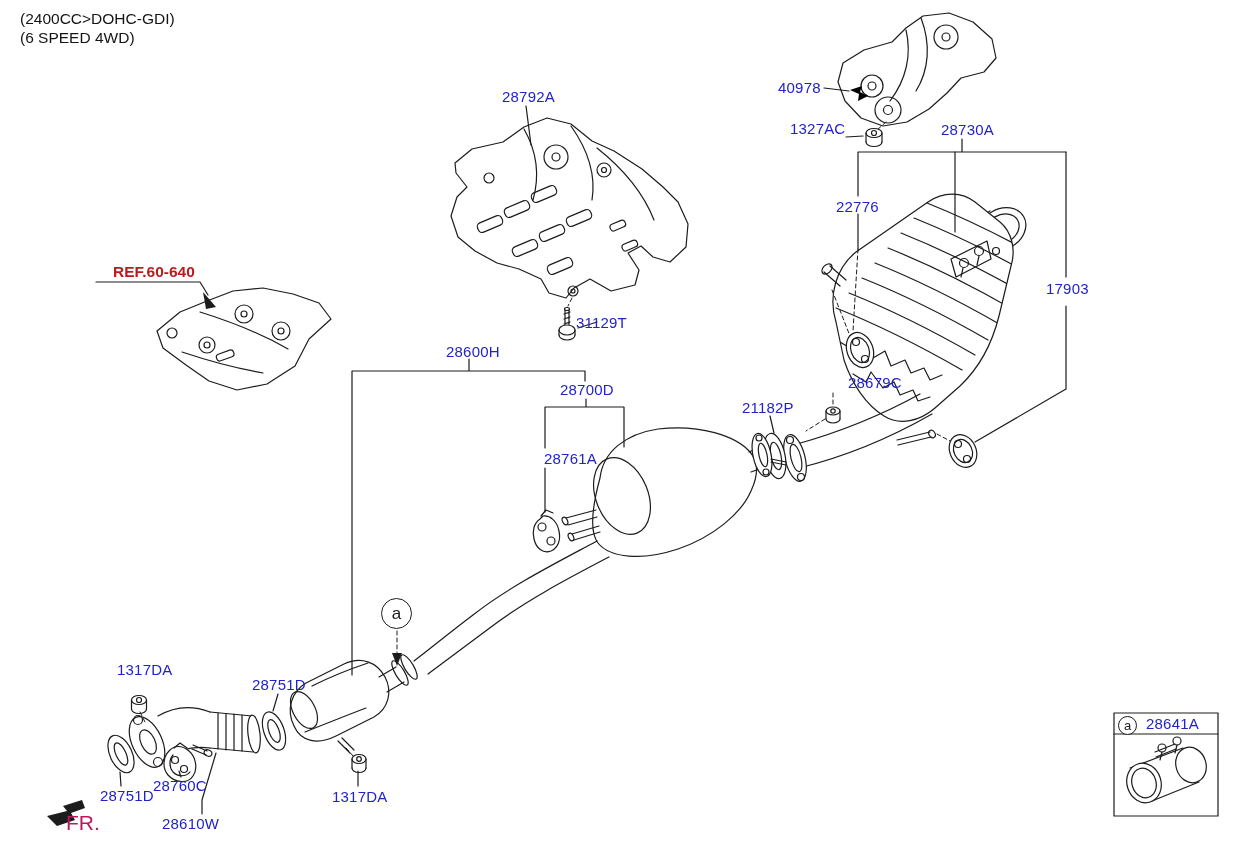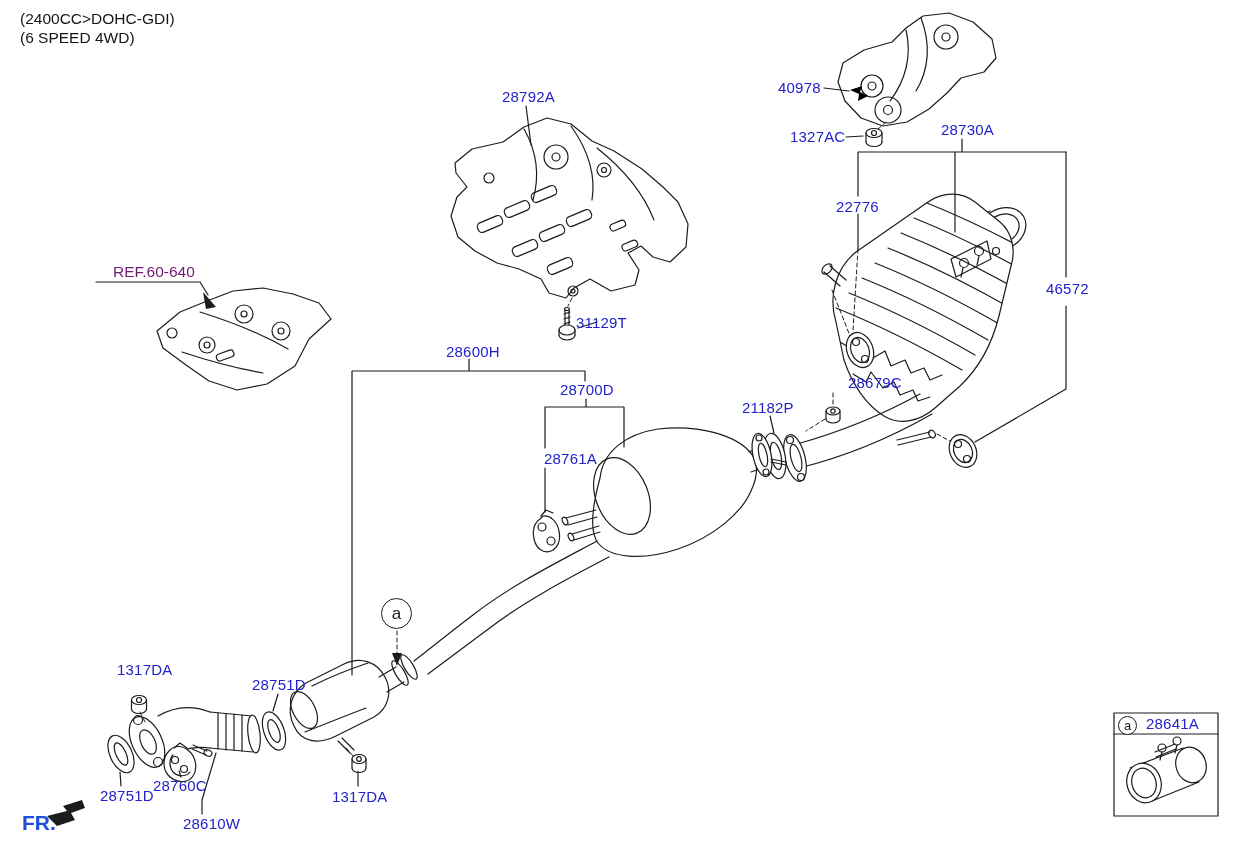--- a/index.html
+++ b/index.html
@@ -7,22 +7,22 @@
          font-family:"Liberation Sans", sans-serif;}
   #art{position:absolute;left:0;top:0;}
   #art path,#art line,#art ellipse,#art circle,#art rect,#art polyline{
       fill:none;stroke:#1c1c1c;stroke-width:1.2;stroke-linecap:round;stroke-linejoin:round;}
   #art .f{fill:#ffffff;}
   #art .d{stroke-dasharray:4 3;stroke-width:1;}
   #art .solid{fill:#1c1c1c;stroke:none;}
   .callout{position:absolute;font-size:15px;color:#2222cc;letter-spacing:.2px;
            white-space:nowrap;cursor:pointer;}
   .hdr{position:absolute;font-size:15.5px;color:#151515;white-space:nowrap;}
-  .ref{position:absolute;font-size:15.5px;font-weight:normal;color:#701a75;white-space:nowrap;cursor:pointer;}
-  .fr{position:absolute;font-size:21px;font-weight:bold;color:#1d4ed8;}
+  .ref{position:absolute;font-size:15.5px;font-weight:bold;color:#b91c1c;white-space:nowrap;cursor:pointer;}
+  .fr{position:absolute;font-size:21px;font-weight:normal;color:#be185d;margin-left:44px;}
   .marker{position:absolute;border:1.5px solid #1c1c1c;border-radius:50%;background:#fff;
           text-align:center;color:#1c1c1c;cursor:pointer;}
   #marker-a-inline{left:381px;top:598px;width:29px;height:29px;line-height:29px;font-size:17px;}
   #legend-marker{left:1118px;top:716px;width:17px;height:17px;line-height:17px;font-size:13px;}
 </style>
 </head>
 <body>
 
 <div id="stage">
 
@@ -302,36 +302,36 @@
   </g>
 </svg>
 
 <div class="hdr" style="left:20px;top:10px">(2400CC&gt;DOHC-GDI)</div>
 <div class="hdr" style="left:20px;top:29px">(6 SPEED 4WD)</div>
 
 <div class="ref" style="left:113px;top:263px">REF.60-640</div>
 
 <div class="callout" style="left:502px;top:88px">28792A</div>
 <div class="callout" style="left:778px;top:79px">40978</div>
-<div class="callout" style="left:790px;top:128px">1327AC</div>
+<div class="callout" style="left:790px;top:120px">1327AC</div>
 <div class="callout" style="left:941px;top:121px">28730A</div>
 <div class="callout" style="left:836px;top:198px">22776</div>
-<div class="callout" style="left:1046px;top:280px">46572</div>
+<div class="callout" style="left:1046px;top:280px">17903</div>
 <div class="callout" style="left:576px;top:314px">31129T</div>
 <div class="callout" style="left:446px;top:343px">28600H</div>
 <div class="callout" style="left:560px;top:381px">28700D</div>
 <div class="callout" style="left:544px;top:450px">28761A</div>
 <div class="callout" style="left:742px;top:399px">21182P</div>
 <div class="callout" style="left:848px;top:374px">28679C</div>
 <div class="callout" style="left:117px;top:661px">1317DA</div>
 <div class="callout" style="left:252px;top:676px">28751D</div>
 <div class="callout" style="left:100px;top:787px">28751D</div>
 <div class="callout" style="left:153px;top:777px">28760C</div>
 <div class="callout" style="left:332px;top:788px">1317DA</div>
-<div class="callout" style="left:183px;top:815px">28610W</div>
+<div class="callout" style="left:162px;top:815px">28610W</div>
 
 <div class="marker" id="marker-a-inline">a</div>
 
 <div class="marker" id="legend-marker">a</div>
 <div class="callout" style="left:1146px;top:715px">28641A</div>
 
 <div class="fr" style="left:22px;top:811px">FR.</div>
 
 </div>
 

